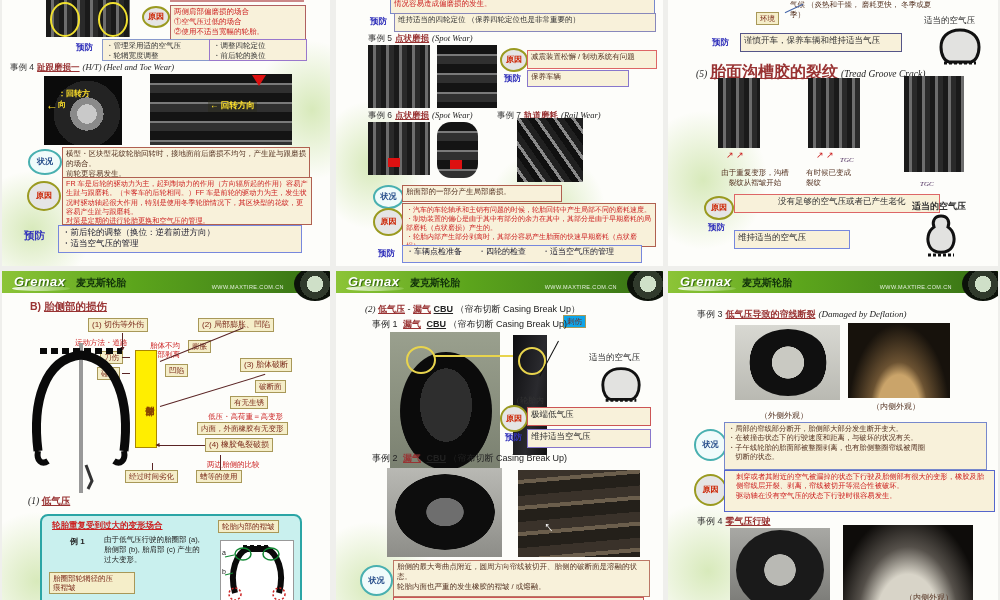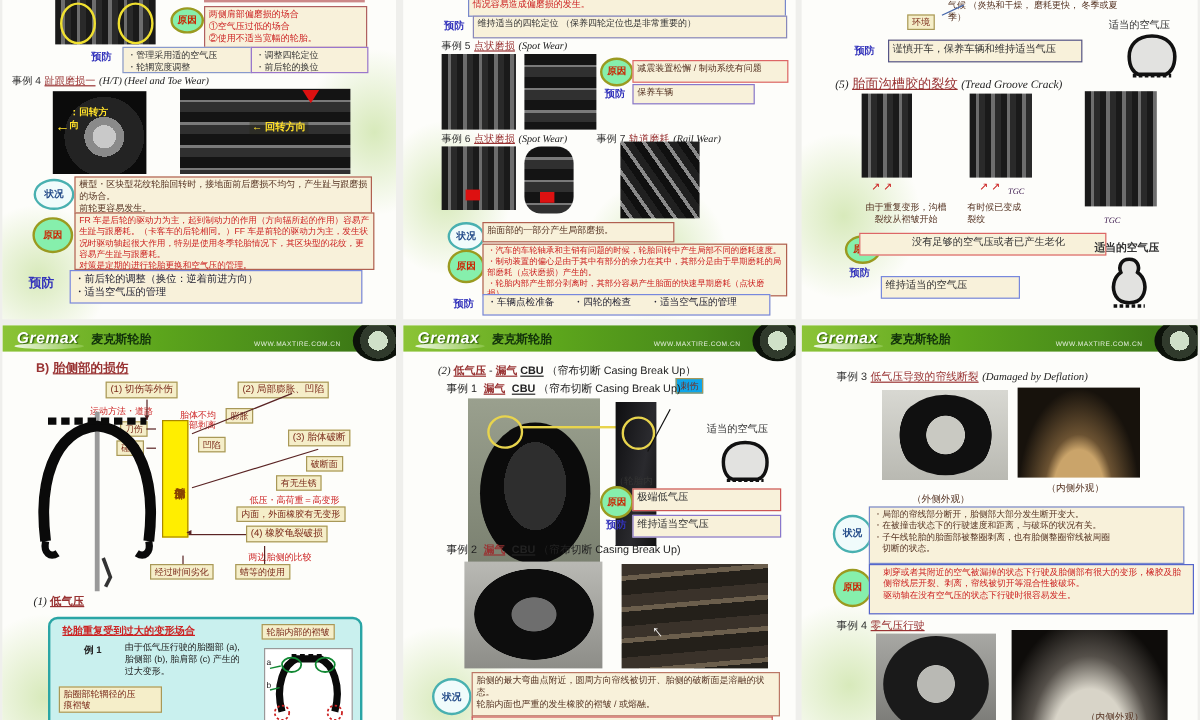--- a/index.html
+++ b/index.html
@@ -10,24 +10,24 @@
         background:radial-gradient(ellipse at center,rgba(170,210,110,.45),rgba(170,210,110,0) 70%);}
   .abs{position:absolute;}
   .bx{position:absolute;border:1px solid #b08a60;background:#f8f1da;color:#333;
       font-size:7.5px;line-height:1.3;padding:1px 3px;white-space:pre-line;}
   .bx.redt{color:#c22;}
   .flow{position:absolute;background:#f5eec9;border:1px solid #a89858;color:#7a2a1a;
         font-size:7.5px;line-height:1.2;padding:1px 3px;white-space:nowrap;}
   .badge{position:absolute;border-radius:50%;display:flex;align-items:center;justify-content:center;
          font-size:8px;font-weight:bold;text-align:center;line-height:1;}
   .badge.st{background:#f0fbfb;border:2px solid #49b0b0;color:#224a88;}
-  .badge.ca{background:#86efac;border:2px solid #9a9a20;color:#cc2200;}
+  .badge.ca{background:#e5e5e5;border:2px solid #9a9a20;color:#cc2200;}
   .plabel{position:absolute;color:#3333bb;font-weight:bold;font-size:8.5px;white-space:nowrap;}
   .case{position:absolute;font-size:8.5px;color:#333;white-space:nowrap;}
-  .case .cn{color:#993333;font-weight:normal;text-decoration:underline;margin:0 3px;}
+  .case .cn{color:#993333;font-weight:bold;text-decoration:underline;margin:0 3px;}
   .case .en{font-family:"Liberation Serif",serif;font-style:italic;color:#222;}
   .photo{position:absolute;overflow:hidden;background:#444;}
   .tread-v{background:repeating-linear-gradient(90deg,#1a1a1a 0 5px,#6d6d6d 5px 8px,#2a2a2a 8px 13px);}
   .tread-h{background:repeating-linear-gradient(180deg,#141414 0 9px,#7a7a7a 9px 11px,#303030 11px 19px);}
   .tread-d{background:repeating-linear-gradient(55deg,#101010 0 6px,#8a8a8a 6px 9px,#202020 9px 15px);}
   .wheel{background:radial-gradient(circle at 55% 55%,#c9c9c9 0 17%,#8a8a8a 17% 29%,#232323 29% 58%,#0b0b0b 58%);}
   .ln{position:absolute;background:#5a2424;}
   .redtxt{position:absolute;color:#cc2222;font-size:7.5px;line-height:1.2;white-space:pre-line;}
   .pre{white-space:pre-line;}
   .banner{position:absolute;left:0;top:0;right:0;height:22px;
@@ -136,35 +136,35 @@
     <div class="flow" style="left:88px;top:12px;">环境</div>
     <div class="abs" style="left:116px;top:8px;width:20px;height:1px;background:#4466aa;transform:rotate(-25deg);"></div>
     <div class="abs" style="left:256px;top:15px;font-size:8.5px;color:#333;">适当的空气压</div>
     <svg class="abs" style="left:268px;top:27px;" width="48" height="38" viewBox="0 0 48 38">
       <path d="M24 3 C11 3 5 11 5 20 C5 29 9 34 13 35 L35 35 C39 34 43 29 43 20 C43 11 37 3 24 3 Z" fill="#e2e2e0" stroke="#111" stroke-width="3"></path>
       <line x1="8" y1="36" x2="40" y2="36" stroke="#111" stroke-width="3" stroke-dasharray="3 2"></line>
     </svg>
     <div class="plabel" style="left:44px;top:37px;">预防</div>
     <div class="bx" style="left:72px;top:33px;width:154px;height:15px;white-space:nowrap;border-color:#555588;font-size:8.5px;color:#333;">谨慎开车，保养车辆和维持适当气压</div>
     <div class="case" style="left:28px;top:62px;font-size:9.5px;">
-      <span class="en">(5)</span><span class="cn" style="font-size:11px;">胎面沟槽胶的裂纹</span><span class="en">(Tread Groove Crack)</span>
+      <span class="en">(5)</span><span class="cn" style="font-size:16px;">胎面沟槽胶的裂纹</span><span class="en">(Tread Groove Crack)</span>
     </div>
     <div class="photo tread-v" style="left:50px;top:78px;width:42px;height:70px;"></div>
     <div class="photo tread-v" style="left:140px;top:78px;width:52px;height:70px;"></div>
     <div class="photo tread-v" style="left:236px;top:76px;width:60px;height:96px;"></div>
     <div class="abs" style="left:58px;top:150px;color:#cc2222;font-size:9px;">↗ ↗</div>
     <div class="abs" style="left:148px;top:150px;color:#cc2222;font-size:9px;">↗ ↗</div>
     <div class="tgc" style="left:172px;top:156px;">TGC</div>
     <div class="abs pre" style="left:45px;top:168px;width:84px;font-size:7.5px;color:#553322;text-align:center;">由于重复变形，沟槽
 裂纹从褶皱开始</div>
     <div class="abs pre" style="left:138px;top:168px;width:64px;font-size:7.5px;color:#553322;">有时候已变成
 裂纹</div>
     <div class="tgc" style="left:252px;top:180px;">TGC</div>
     <div class="badge ca" style="left:36px;top:196px;width:26px;height:20px;">原因</div>
-    <div class="bx" style="left:48px;top:194px;width:158px;height:15px;white-space:nowrap;border-color:#dd6666;font-size:8.5px;color:#333;padding-left:43px;">没有足够的空气压或者已产生老化</div>
+    <div class="bx" style="left:66px;top:194px;width:158px;height:15px;white-space:nowrap;border-color:#dd6666;font-size:8.5px;color:#333;padding-left:43px;">没有足够的空气压或者已产生老化</div>
     <div class="plabel" style="left:40px;top:222px;">预防</div>
     <div class="bx" style="left:66px;top:230px;width:108px;height:15px;white-space:nowrap;border-color:#7788dd;font-size:8.5px;color:#333;">维持适当的空气压</div>
     <div class="abs" style="left:244px;top:200px;font-size:9px;font-weight:bold;color:#333;">适当的空气压</div>
     <svg class="abs" style="left:252px;top:214px;" width="42" height="44" viewBox="0 0 42 44">
       <path d="M21 2 C14 2 12 8 14 13 C8 17 6 26 10 33 C14 40 28 40 32 33 C36 26 34 17 28 13 C30 8 28 2 21 2 Z" fill="#e2e2e0" stroke="#111" stroke-width="3"></path>
       <line x1="8" y1="41" x2="34" y2="41" stroke="#111" stroke-width="3" stroke-dasharray="3 2"></line>
     </svg>
   </div>
 
   <div class="slide" style="left:2px;top:271px;width:328px;height:329px;">

